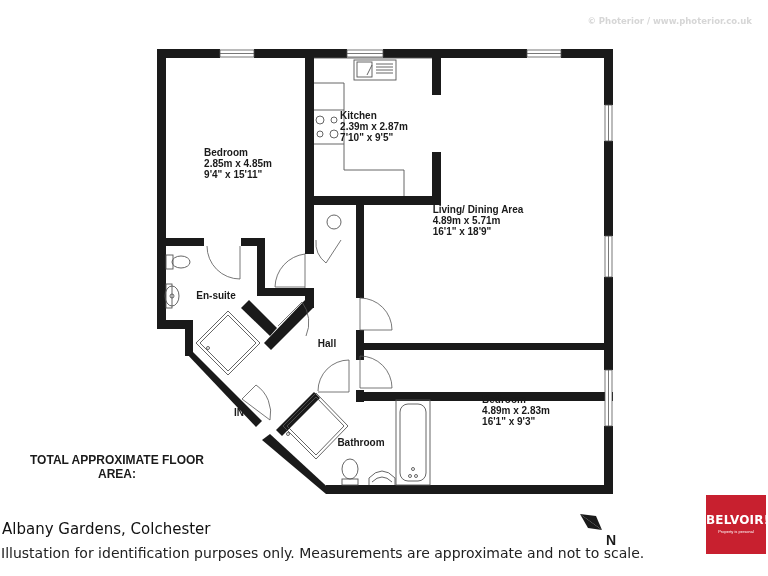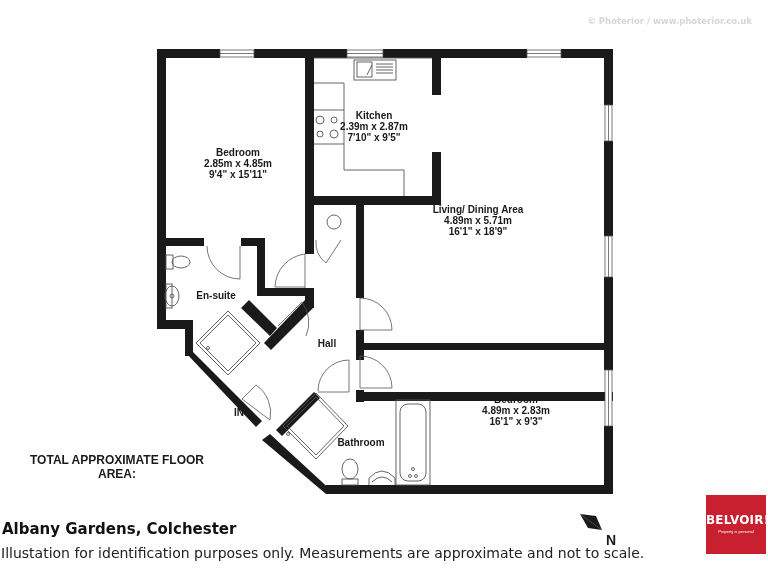--- a/index.html
+++ b/index.html
@@ -1,24 +1,24 @@
 <!DOCTYPE html>
 <html><head>
   <meta charset="utf-8">
   <style>
     html, body { margin: 0; padding: 0; background: #ffffff; }
     body { width: 768px; height: 576px; position: relative; overflow: hidden; font-family: "Liberation Sans", sans-serif; color: #1a1a1a; }
     .copyright { position: absolute; top: 16px; right: 16px; font-size: 8.5px; color: #d6d6d6; font-family: "DejaVu Sans", sans-serif; font-weight: bold; }
     svg.plan { position: absolute; left: 0; top: 0; }
-    .room-label { position: absolute; text-align: center; font-size: 10px; line-height: 11px; font-family: "Liberation Sans", sans-serif; color: #1a1a1a; transform: translateX(-50%); white-space: nowrap; }
+    .room-label { position: absolute; font-size: 10px; line-height: 11px; font-family: "Liberation Sans", sans-serif; color: #1a1a1a; transform: translateX(-50%); white-space: nowrap; }
     .room-label .name { font-weight: bold; display: block; }
     .room-label .dim { font-weight: bold; display: block; }
     .area-block { position: absolute; left: 12px; top: 453px; width: 210px; text-align: center; font-weight: bold; font-size: 12px; line-height: 14px; }
     .entry-label { position: absolute; left: 234px; top: 407px; font-size: 10px; font-weight: bold; }
-    .footer-title { position: absolute; left: 2px; top: 520px; font-family: "DejaVu Sans", sans-serif; font-weight: bold; font-size: 15px; color: #111; }
+    .footer-title { position: absolute; left: 2px; top: 520px; font-family: "DejaVu Sans", sans-serif; font-weight: normal; font-size: 15px; color: #111; }
     .footer-disclaimer { position: absolute; left: 1px; top: 545px; font-family: "DejaVu Sans", sans-serif; font-size: 14px; color: #222; }
     .north { position: absolute; left: 578px; top: 506px; width: 40px; height: 46px; }
     .north-letter { position: absolute; left: 606px; top: 532px; font-weight: bold; font-size: 14px; }
     .brand { position: absolute; left: 706px; top: 495px; width: 60px; height: 59px; background: #c8202f; color: #fff; text-align: center; }
     .brand .b-name { display: block; margin-top: 18px; font-size: 12px; font-weight: bold; letter-spacing: 0.2px; font-family: "DejaVu Sans", sans-serif; }
     .brand .b-tag { display: block; font-size: 4px; margin-top: 2px; }
   </style>
 </head>
 <body>
 

